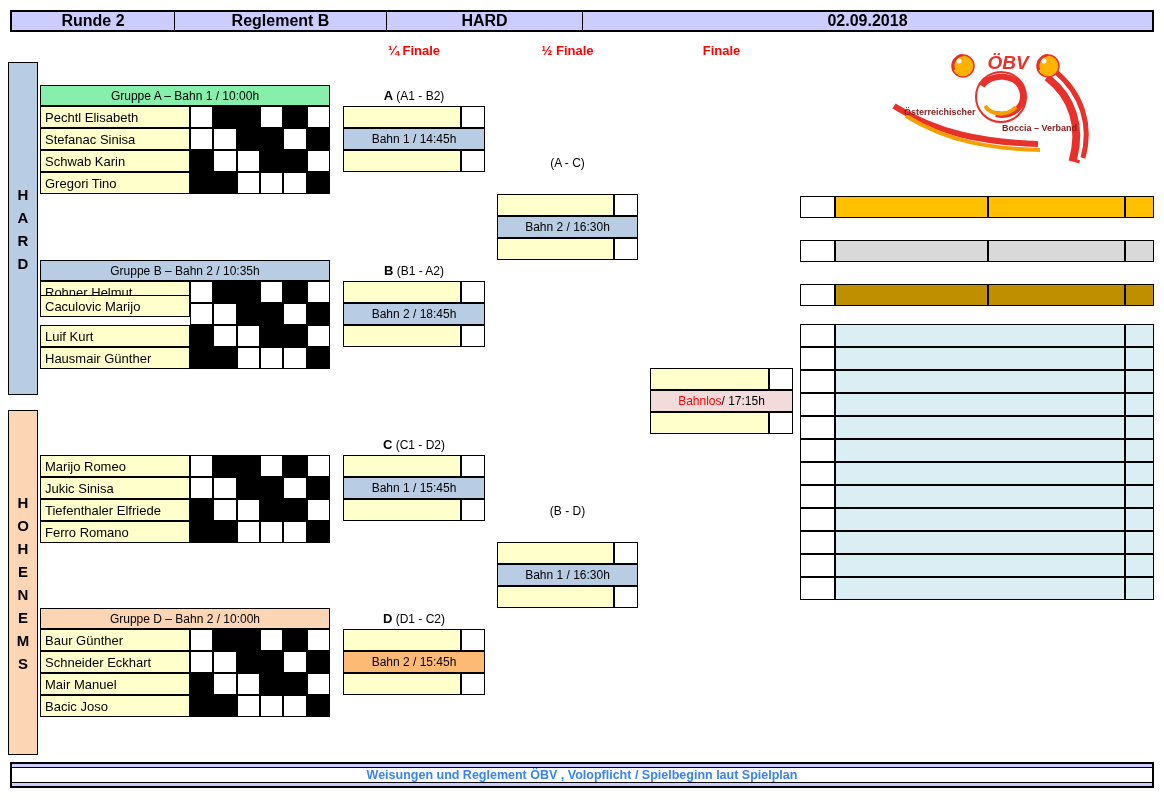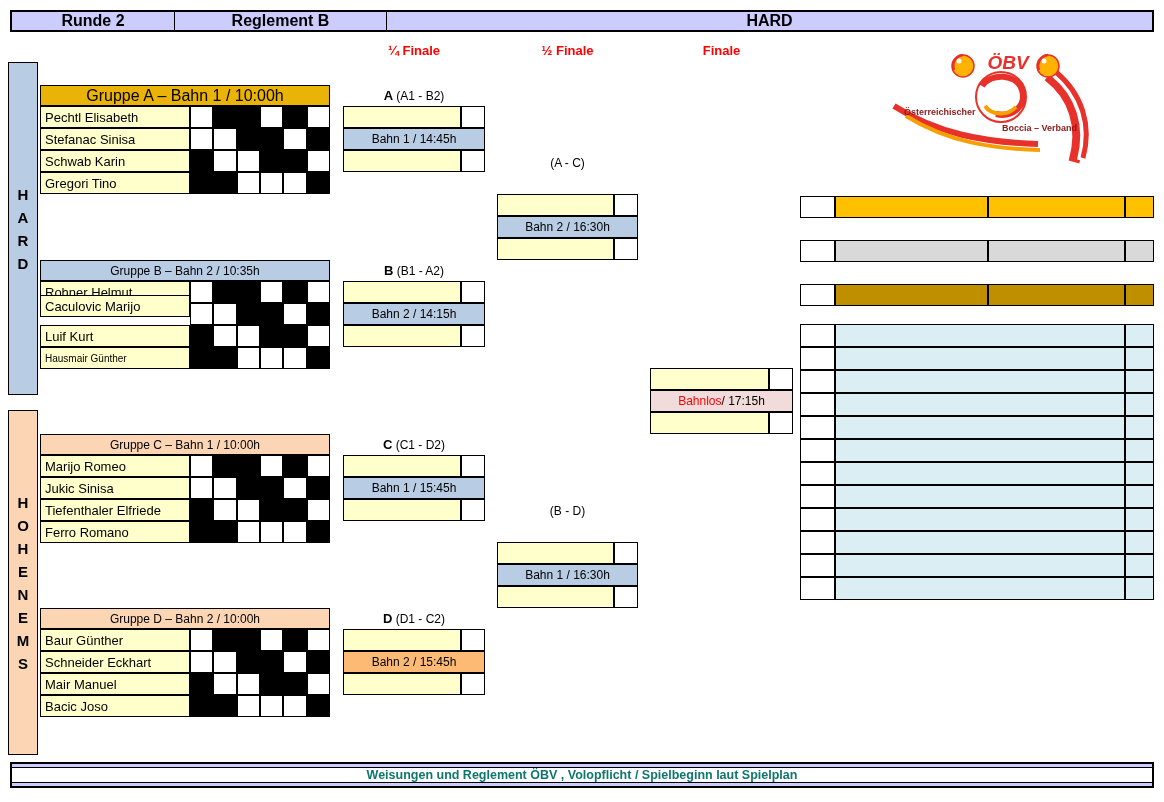--- a/index.html
+++ b/index.html
@@ -36,41 +36,42 @@
   }
   
   #footerbar{
     position:absolute;left:10px;top:762px;width:1144px;height:26px;
     border:2px solid #000;box-sizing:border-box;display:flex;flex-direction:column;
   }
   #footerbar .stripe{height:5px;background:#ccccff;}
   #footerbar .note{
     flex:1;background:#fff;border-top:1px solid #000;border-bottom:1px solid #000;
     display:flex;align-items:center;justify-content:center;
-    color:#0f766e;font-weight:bold;font-size:12.5px;
+    color:#3b82f6;font-weight:bold;font-size:12.5px;
   }
   
   #logo{position:absolute;left:888px;top:50px;width:210px;height:120px;}
   #logo .logo-title{
     position:absolute;left:92px;top:2px;width:56px;text-align:center;
     color:#e8312a;font-weight:bold;font-style:italic;font-size:19px;
   }
   #logo .logo-text{
     position:absolute;color:#8b1a1a;font-weight:bold;font-size:9px;white-space:nowrap;
   }
   #logo .lt1{left:16px;top:57px;}
   #logo .lt2{left:114px;top:73px;}
 </style>
 </head>
 <body>
 
 <div id="topbar">
   <div class="topcell" style="width:163px">Runde 2</div>
   <div class="topcell" style="width:212px">Reglement B</div>
   <div class="topcell" style="width:196px">HARD</div>
+  <div class="topcell">02.09.2018</div>
 </div>
 
 <div class="stage-label" style="left:343px;width:142px">¼ Finale</div>
 <div class="stage-label" style="left:497px;width:141px">½ Finale</div>
 <div class="stage-label" style="left:650px;width:143px">Finale</div>
 
 <div id="logo">
   <svg width="210" height="120" viewBox="0 0 210 120">
     <g>
       <path d="M 160,26 C 186,46 196,76 186,112" stroke="#e8312a" stroke-width="11" fill="none"></path>
@@ -96,21 +97,21 @@
       <path d="M 94,36 C 103,22 129,24 134,40 C 139,56 124,68 108,64" stroke="#e8312a" stroke-width="6" fill="none"></path>
       <path d="M 97,56 C 104,66 120,66 128,57" stroke="#f59f00" stroke-width="4" fill="none"></path>
     </g>
   </svg>
   <div class="logo-title">ÖBV</div>
   <div class="logo-text lt1">Österreichischer</div>
   <div class="logo-text lt2">Boccia – Verband</div>
 </div>
 
 <div id="dyn" class="abs" style="left:0;top:0;width:1164px;height:802px">
-    <div class="cell center" style="left: 40px; top: 85px; width: 290px; height: 21px; background: #eab308; font-size: 16px;">Gruppe A – Bahn 1 / 10:00h</div>
+    <div class="cell center" style="left: 40px; top: 85px; width: 290px; height: 21px; background: #86efac; font-size: 12px;">Gruppe A – Bahn 1 / 10:00h</div>
     <div class="cell" style="left: 40px; top: 106px; width: 150px; height: 22px; background: rgb(255, 255, 204); font-size: 13px; padding-left: 4px;">Pechtl Elisabeth</div>
     <div class="cell" style="left: 190px; top: 106px; width: 23px; height: 22px; background: rgb(255, 255, 255);"></div>
     <div class="cell" style="left: 213px; top: 106px; width: 24px; height: 22px; background: rgb(0, 0, 0);"></div>
     <div class="cell" style="left: 237px; top: 106px; width: 23px; height: 22px; background: rgb(0, 0, 0);"></div>
     <div class="cell" style="left: 260px; top: 106px; width: 23px; height: 22px; background: rgb(255, 255, 255);"></div>
     <div class="cell" style="left: 283px; top: 106px; width: 24px; height: 22px; background: rgb(0, 0, 0);"></div>
     <div class="cell" style="left: 307px; top: 106px; width: 23px; height: 22px; background: rgb(255, 255, 255);"></div>
     <div class="cell" style="left: 40px; top: 128px; width: 150px; height: 22px; background: rgb(255, 255, 204); font-size: 13px; padding-left: 4px;">Stefanac Sinisa</div>
     <div class="cell" style="left: 190px; top: 128px; width: 23px; height: 22px; background: rgb(255, 255, 255);"></div>
     <div class="cell" style="left: 213px; top: 128px; width: 24px; height: 22px; background: rgb(255, 255, 255);"></div>
@@ -147,28 +148,27 @@
     <div class="cell" style="left: 260px; top: 303px; width: 23px; height: 22px; background: rgb(0, 0, 0);"></div>
     <div class="cell" style="left: 283px; top: 303px; width: 24px; height: 22px; background: rgb(255, 255, 255);"></div>
     <div class="cell" style="left: 307px; top: 303px; width: 23px; height: 22px; background: rgb(0, 0, 0);"></div>
     <div class="cell" style="left: 40px; top: 325px; width: 150px; height: 22px; background: rgb(255, 255, 204); font-size: 13px; padding-left: 4px;">Luif Kurt</div>
     <div class="cell" style="left: 190px; top: 325px; width: 23px; height: 22px; background: rgb(0, 0, 0);"></div>
     <div class="cell" style="left: 213px; top: 325px; width: 24px; height: 22px; background: rgb(255, 255, 255);"></div>
     <div class="cell" style="left: 237px; top: 325px; width: 23px; height: 22px; background: rgb(255, 255, 255);"></div>
     <div class="cell" style="left: 260px; top: 325px; width: 23px; height: 22px; background: rgb(0, 0, 0);"></div>
     <div class="cell" style="left: 283px; top: 325px; width: 24px; height: 22px; background: rgb(0, 0, 0);"></div>
     <div class="cell" style="left: 307px; top: 325px; width: 23px; height: 22px; background: rgb(255, 255, 255);"></div>
-    <div class="cell" style="left: 40px; top: 347px; width: 150px; height: 22px; background: rgb(255, 255, 204); font-size: 10px; padding-left: 4px;">Hausmair Günther</div>
+    <div class="cell" style="left: 40px; top: 347px; width: 150px; height: 22px; background: rgb(255, 255, 204); font-size: 13px; padding-left: 4px;">Hausmair Günther</div>
     <div class="cell" style="left: 190px; top: 347px; width: 23px; height: 22px; background: rgb(0, 0, 0);"></div>
     <div class="cell" style="left: 213px; top: 347px; width: 24px; height: 22px; background: rgb(0, 0, 0);"></div>
     <div class="cell" style="left: 237px; top: 347px; width: 23px; height: 22px; background: rgb(255, 255, 255);"></div>
     <div class="cell" style="left: 260px; top: 347px; width: 23px; height: 22px; background: rgb(255, 255, 255);"></div>
     <div class="cell" style="left: 283px; top: 347px; width: 24px; height: 22px; background: rgb(255, 255, 255);"></div>
     <div class="cell" style="left: 307px; top: 347px; width: 23px; height: 22px; background: rgb(0, 0, 0);"></div>
-    <div class="cell center" style="left: 40px; top: 434px; width: 290px; height: 21px; background: rgb(252, 213, 180); font-size: 12px;">Gruppe C – Bahn 1 / 10:00h</div>
     <div class="cell" style="left: 40px; top: 455px; width: 150px; height: 22px; background: rgb(255, 255, 204); font-size: 13px; padding-left: 4px;">Marijo Romeo</div>
     <div class="cell" style="left: 190px; top: 455px; width: 23px; height: 22px; background: rgb(255, 255, 255);"></div>
     <div class="cell" style="left: 213px; top: 455px; width: 24px; height: 22px; background: rgb(0, 0, 0);"></div>
     <div class="cell" style="left: 237px; top: 455px; width: 23px; height: 22px; background: rgb(0, 0, 0);"></div>
     <div class="cell" style="left: 260px; top: 455px; width: 23px; height: 22px; background: rgb(255, 255, 255);"></div>
     <div class="cell" style="left: 283px; top: 455px; width: 24px; height: 22px; background: rgb(0, 0, 0);"></div>
     <div class="cell" style="left: 307px; top: 455px; width: 23px; height: 22px; background: rgb(255, 255, 255);"></div>
     <div class="cell" style="left: 40px; top: 477px; width: 150px; height: 22px; background: rgb(255, 255, 204); font-size: 13px; padding-left: 4px;">Jukic Sinisa</div>
     <div class="cell" style="left: 190px; top: 477px; width: 23px; height: 22px; background: rgb(255, 255, 255);"></div>
     <div class="cell" style="left: 213px; top: 477px; width: 24px; height: 22px; background: rgb(255, 255, 255);"></div>
@@ -227,21 +227,21 @@
     <div class="cell" style="left: 461px; top: 106px; width: 24px; height: 22px; background: rgb(255, 255, 255);"></div>
     <div class="cell center" style="left: 343px; top: 128px; width: 142px; height: 22px; background: rgb(184, 204, 228);">Bahn 1 / 14:45h</div>
     <div class="cell" style="left: 343px; top: 150px; width: 118px; height: 22px; background: rgb(255, 255, 204);"></div>
     <div class="cell" style="left: 461px; top: 150px; width: 24px; height: 22px; background: rgb(255, 255, 255);"></div>
     <div class="cell center" style="left: 343px; top: 260px; width: 142px; height: 21px; font-size: 12px; border: none;">
       <span style="font-weight: bold; font-size: 13px;">B</span>
       <span>&nbsp;(B1 - A2)</span>
     </div>
     <div class="cell" style="left: 343px; top: 281px; width: 118px; height: 22px; background: rgb(255, 255, 204);"></div>
     <div class="cell" style="left: 461px; top: 281px; width: 24px; height: 22px; background: rgb(255, 255, 255);"></div>
-    <div class="cell center" style="left: 343px; top: 303px; width: 142px; height: 22px; background: rgb(184, 204, 228);">Bahn 2 / 14:15h</div>
+    <div class="cell center" style="left: 343px; top: 303px; width: 142px; height: 22px; background: rgb(184, 204, 228);">Bahn 2 / 18:45h</div>
     <div class="cell" style="left: 343px; top: 325px; width: 118px; height: 22px; background: rgb(255, 255, 204);"></div>
     <div class="cell" style="left: 461px; top: 325px; width: 24px; height: 22px; background: rgb(255, 255, 255);"></div>
     <div class="cell center" style="left: 343px; top: 434px; width: 142px; height: 21px; font-size: 12px; border: none;">
       <span style="font-weight: bold; font-size: 13px;">C</span>
       <span>&nbsp;(C1 - D2)</span>
     </div>
     <div class="cell" style="left: 343px; top: 455px; width: 118px; height: 22px; background: rgb(255, 255, 204);"></div>
     <div class="cell" style="left: 461px; top: 455px; width: 24px; height: 22px; background: rgb(255, 255, 255);"></div>
     <div class="cell center" style="left: 343px; top: 477px; width: 142px; height: 22px; background: rgb(184, 204, 228);">Bahn 1 / 15:45h</div>
     <div class="cell" style="left: 343px; top: 499px; width: 118px; height: 22px; background: rgb(255, 255, 204);"></div>

